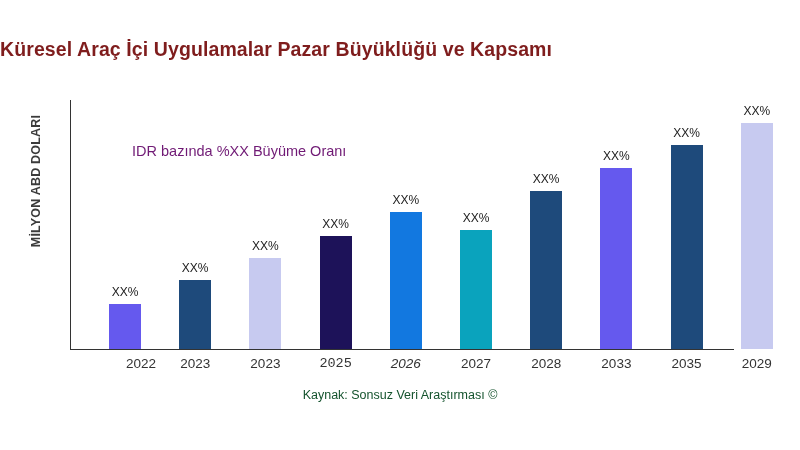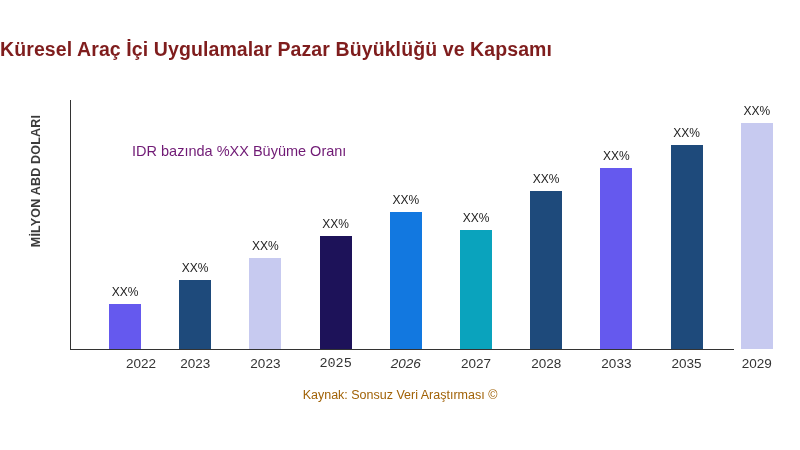--- a/index.html
+++ b/index.html
@@ -115,21 +115,21 @@
   }
 
   
   .source {
     position: absolute;
     left: 0;
     top: 388px;
     width: 800px;
     text-align: center;
     font-size: 12.5px;
-    color: #a16207;
+    color: #14532d;
     white-space: nowrap;
   }
 </style>
 </head>
 <body>
 
 <div id="chart-root">
 
   <div class="chart-title">Küresel Araç İçi Uygulamalar Pazar Büyüklüğü ve Kapsamı</div>
 

